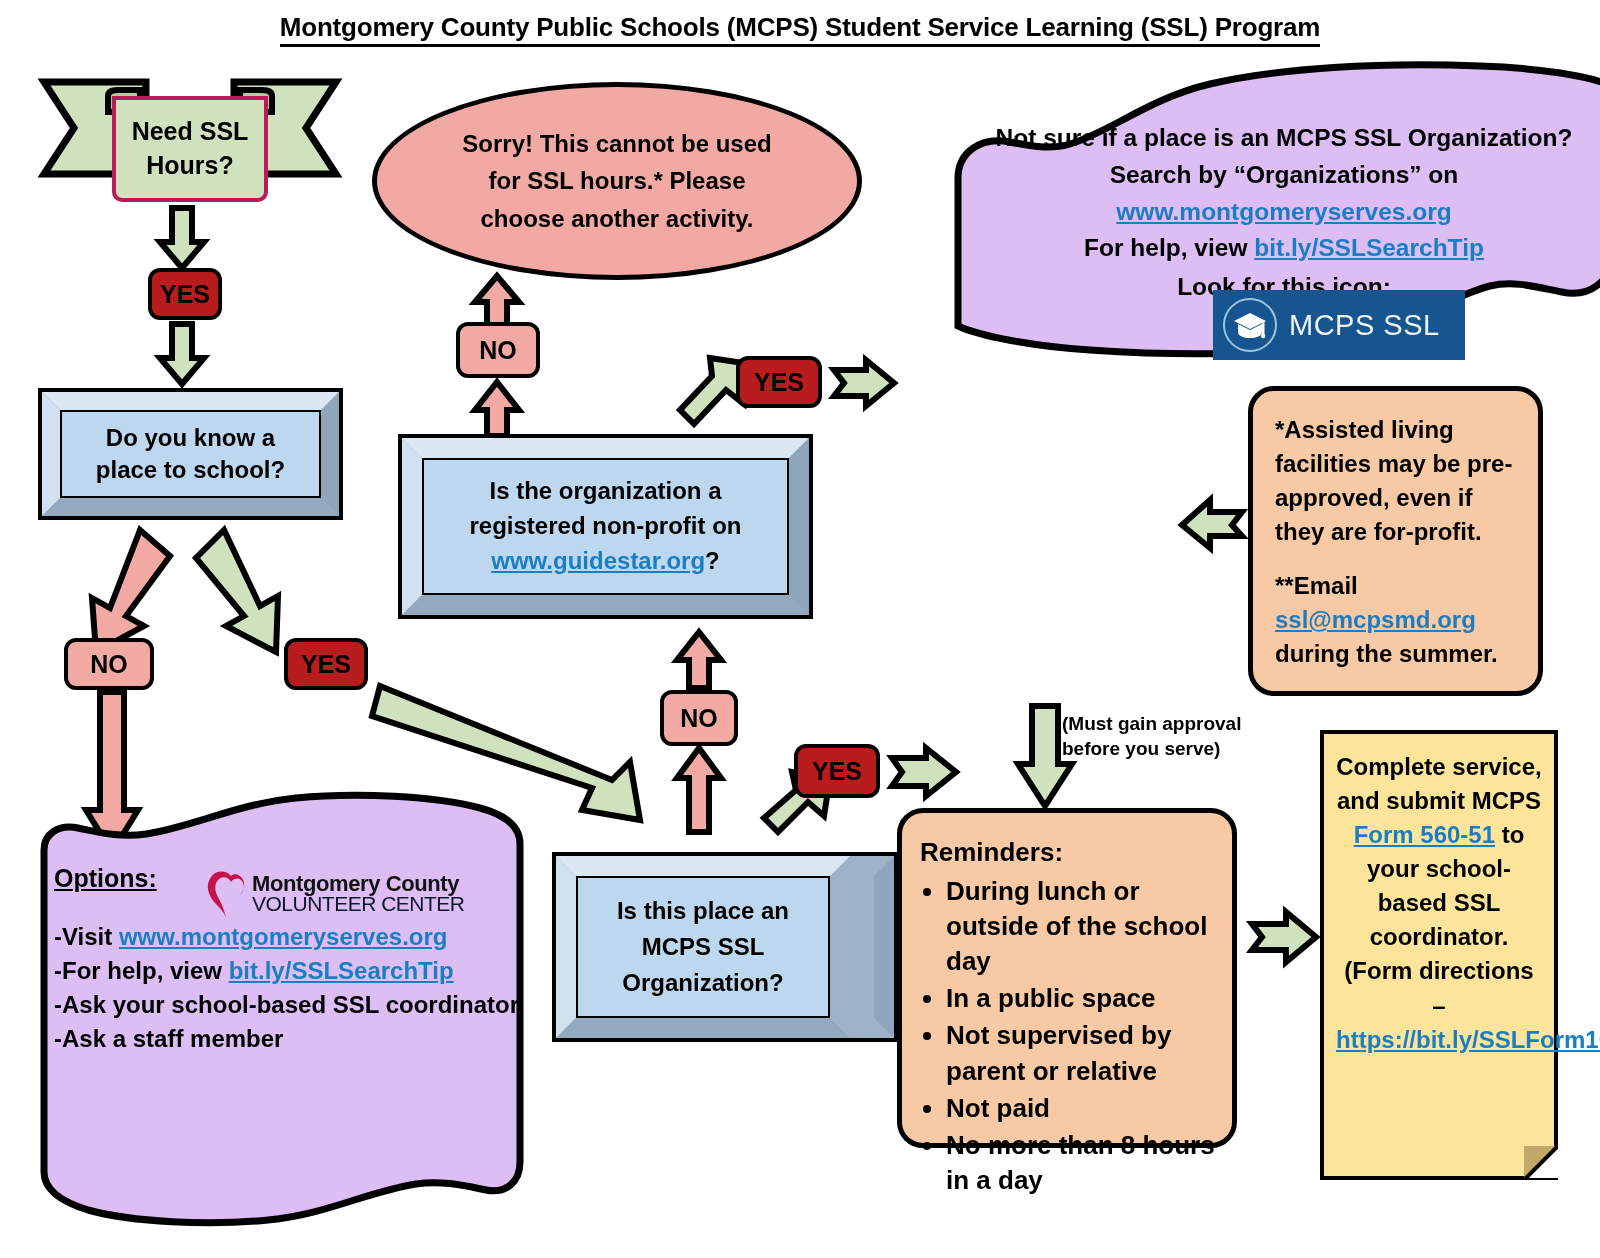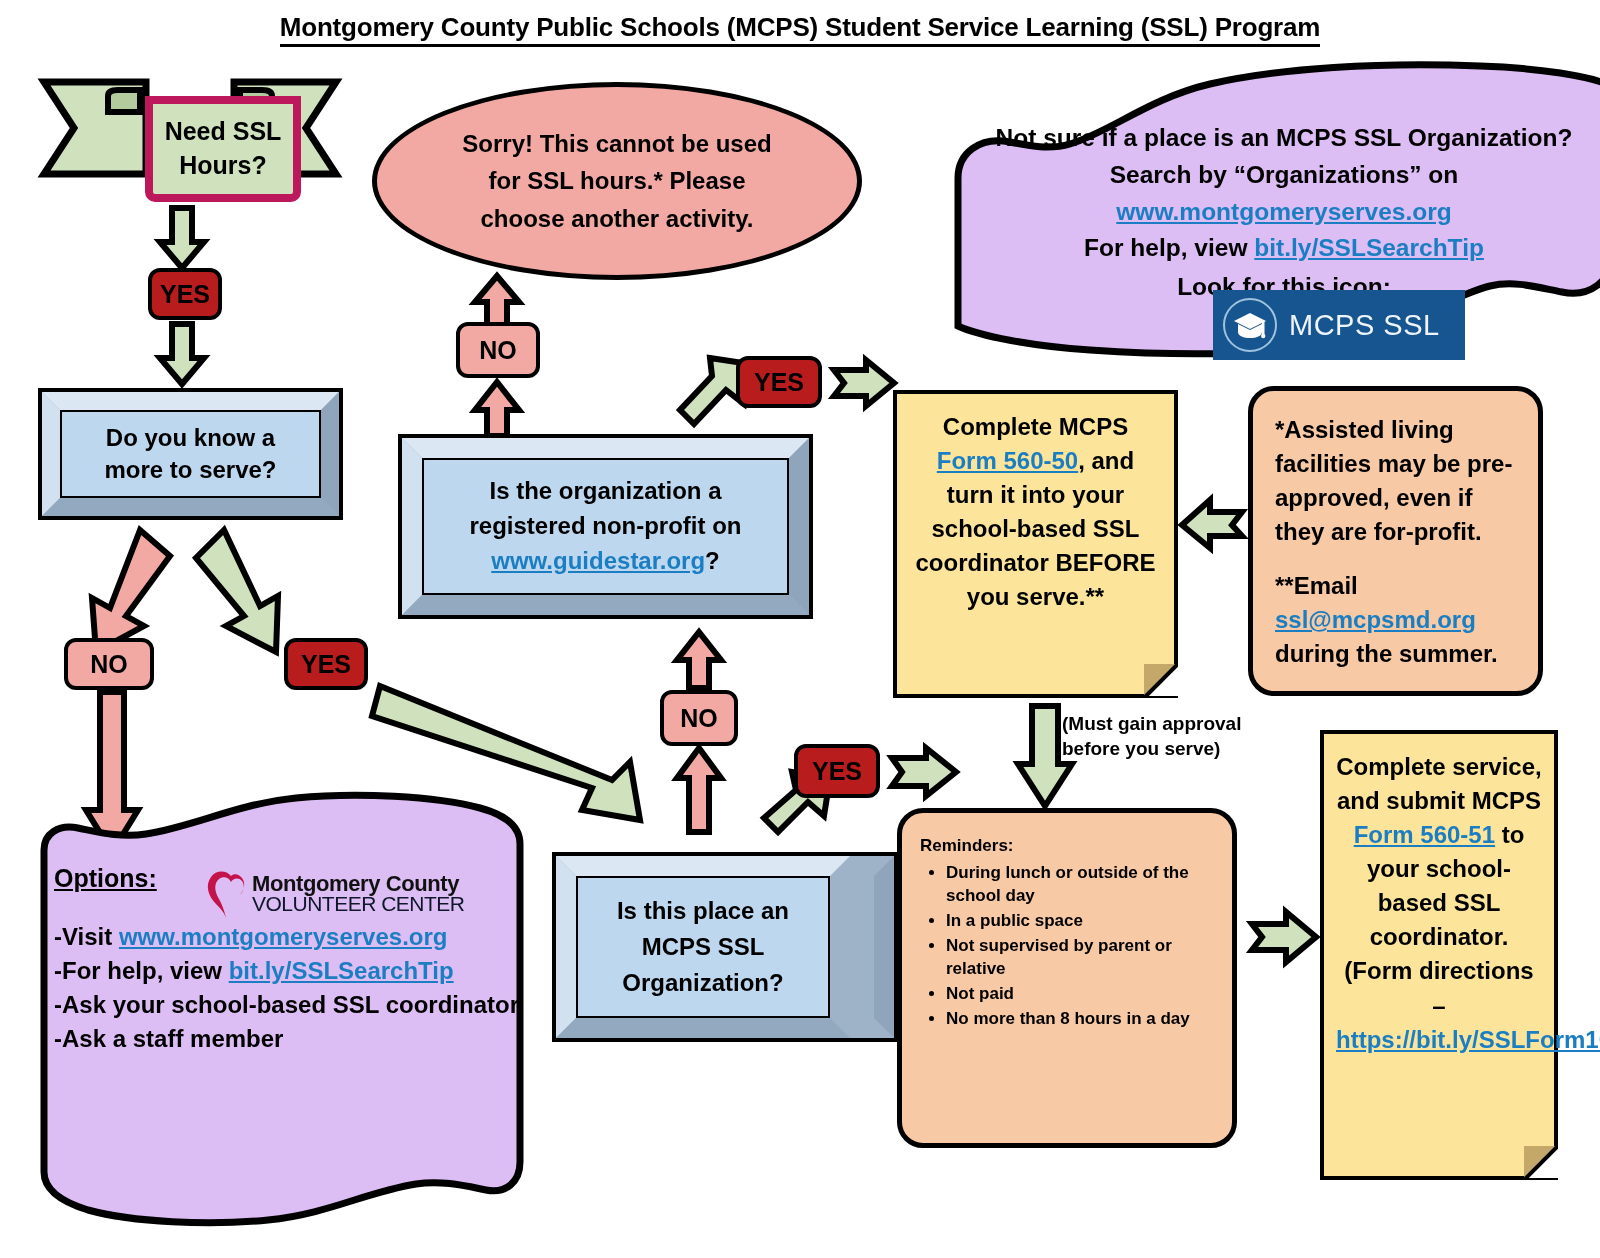--- a/index.html
+++ b/index.html
@@ -39,22 +39,22 @@
     box-sizing:border-box;
   }
   .bevel .tl{position:absolute;background:#dbe7f3;}
   .bevel .lt{position:absolute;background:#d2e1f0;}
   .bevel .rt{position:absolute;background:#8fa5bb;}
   .bevel .bt{position:absolute;background:#93a9bf;}
 
   
   .ribbon-wrap{}
   .ribbon-center{
-    position:absolute;background:#cfe1bd;border:8px solid #be185d;border-radius:0 0 10px 10px;
-    box-sizing:border-box;display:flex;align-items:center;justify-content:center;margin-left:33px;
+    position:absolute;background:#cfe1bd;border:4px solid #be185d;border-radius:0 0 10px 10px;
+    box-sizing:border-box;display:flex;align-items:center;justify-content:center;
   }
 
   
   .ellipse{
     border:5px solid #000;border-radius:50%;background:#f2a9a4;
     box-sizing:border-box;display:flex;align-items:center;justify-content:center;
   }
 
   
   .soft{
@@ -165,21 +165,21 @@
          clip-path:polygon(0 0,100% 0,calc(100% - 18px) 100%,18px 100%);"></div>
     <div class="lt" style="left:-0px;top:-0px;width:18px;height:124px;
          clip-path:polygon(0 0,100% 18px,100% calc(100% - 18px),0 100%);"></div>
     <div class="rt" style="right:-0px;top:-0px;width:18px;height:124px;
          clip-path:polygon(100% 0,100% 100%,0 calc(100% - 18px),0 18px);"></div>
     <div class="bt" style="left:-0px;bottom:-0px;width:297px;height:18px;
          clip-path:polygon(18px 0,calc(100% - 18px) 0,100% 100%,0 100%);"></div>
     <div class="inner" style="left:18px;top:18px;width:261px;height:88px;">
       <div class="txt ctr" style="font-size:24px;line-height:1.35;">
         <div>Do you know a</div>
-        <div>more to serve?</div>
+        <div>place to school?</div>
       </div>
     </div>
   </div>
 
   <div class="arrow" style="left:78px;top:524px;">
     <svg width="110" height="135" viewBox="0 0 110 135">
       <polygon points="62,6 92,32 48,92 66,102 18,128 14,74 32,84" fill="#f2a9a4" stroke="#000" stroke-width="6"></polygon>
     </svg>
   </div>
 
@@ -346,30 +346,20 @@
       <svg width="34" height="30" viewBox="0 0 34 30">
         <polygon points="17,3 33,11 17,19 1,11" fill="#fff"></polygon>
         <path d="M5,14 L5,22 C5,26 11,28 17,28 C23,28 29,26 29,22 L29,14 L17,20 Z" fill="#fff"></path>
         <rect x="29" y="11" width="2.5" height="13" fill="#fff"></rect>
         <circle cx="30.2" cy="26" r="2.2" fill="#fff"></circle>
       </svg>
     </div>
     <div class="logo-text">MCPS SSL</div>
   </div>
 
-  <div class="note" style="left:893px;top:390px;width:285px;height:308px;">
-    <div class="txt ctr" style="font-size:24px;line-height:1.42;padding:16px 16px 0 16px;">
-      <span>Complete MCPS </span><a class="lnk" href="#">Form 560-50</a><span>, and turn it into your school-based SSL coordinator BEFORE you serve.**</span>
-    </div>
-    <div class="fold"></div>
-    <svg class="foldline" viewBox="0 0 48 48">
-      <polyline points="48,14 14,48" fill="none" stroke="#000" stroke-width="4"></polyline>
-      <polyline points="14,48 48,48" fill="none" stroke="#000" stroke-width="4"></polyline>
-    </svg>
-  </div>
 
   <div class="abs soft orange" style="left:1248px;top:386px;width:295px;height:310px;">
     <div class="txt" style="font-size:24px;line-height:1.42;padding:22px 20px 0 22px;">
       <div>*Assisted living facilities may be pre-approved, even if they are for-profit.</div>
       <div style="height:20px;"></div>
       <div>
         <span>**Email </span><a class="lnk" href="#">ssl@mcpsmd.org</a><span> during the summer.</span>
       </div>
     </div>
   </div>
@@ -384,21 +374,21 @@
     <svg width="70" height="108" viewBox="0 0 70 108">
       <polygon points="20,4 46,4 46,62 60,62 33,104 6,62 20,62" fill="#cfe1bd" stroke="#000" stroke-width="6"></polygon>
     </svg>
   </div>
   <div class="abs txt" style="left:1062px;top:712px;width:220px;font-size:19px;line-height:1.3;">
     <div>(Must gain approval</div>
     <div>before you serve)</div>
   </div>
 
   <div class="abs soft orange" style="left:897px;top:808px;width:340px;height:340px;">
-    <div class="txt" style="font-size:17px;line-height:1.35;padding:22px 14px 0 18px;">
+    <div class="txt" style="font-size:26px;line-height:1.35;padding:22px 14px 0 18px;">
       <div style="margin-bottom:4px;">Reminders:</div>
       <ul class="bullets">
         <li>During lunch or outside of the school day</li>
         <li>In a public space</li>
         <li>Not supervised by parent or relative</li>
         <li>Not paid</li>
         <li>No more than 8 hours in a day</li>
       </ul>
     </div>
   </div>

